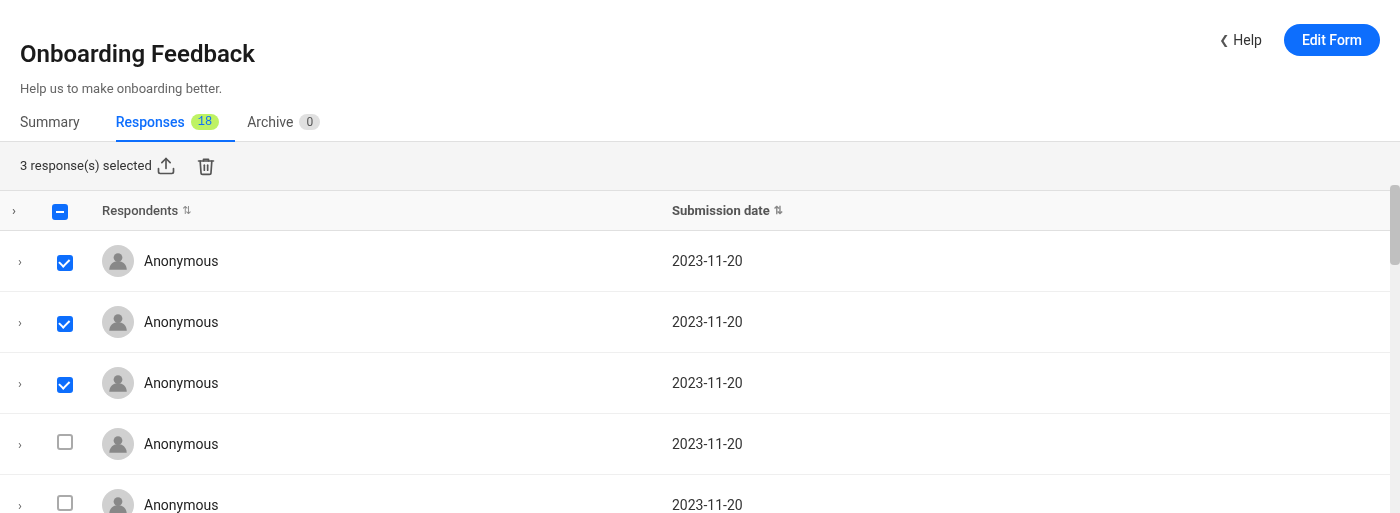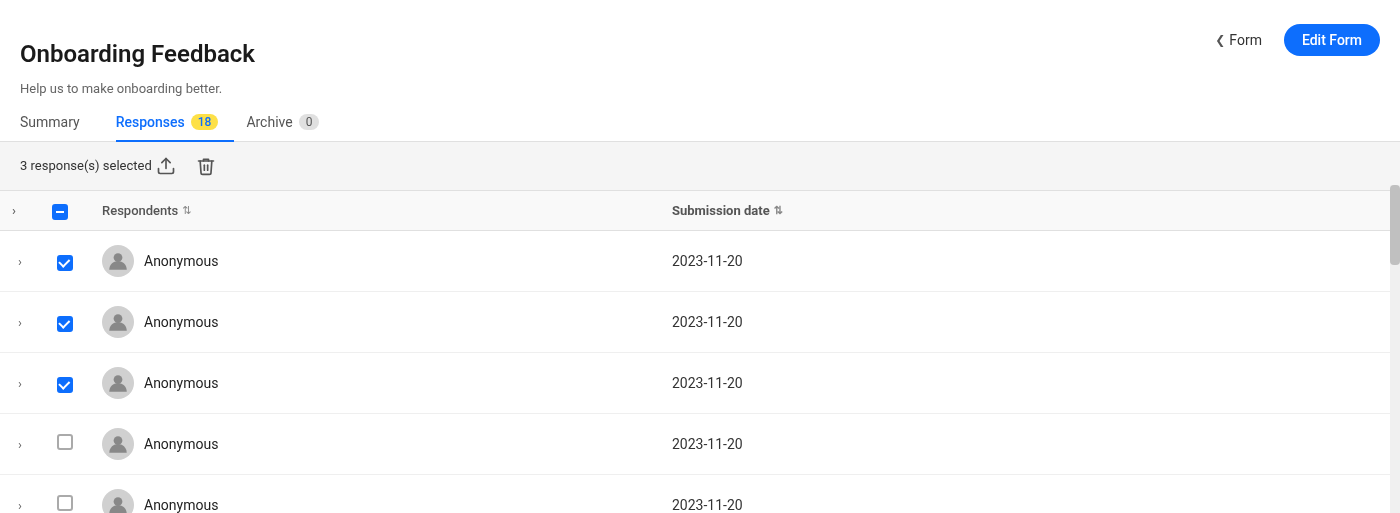--- a/index.html
+++ b/index.html
@@ -106,22 +106,23 @@
 
     .tab-badge {
       background: #e0e0e0;
       border-radius: 10px;
       padding: 1px 7px;
       font-size: 12px;
       color: #555;
     }
 
     .tab.active .tab-badge {
-      background: #fde047;
+      background: #bef264;
       color: #0d6efd;
+      font-family: Liberation Mono, monospace;
     }
 
     .tab-badge-zero {
       background: #e0e0e0;
       border-radius: 10px;
       padding: 1px 7px;
       font-size: 12px;
       color: #555;
     }
 
@@ -355,21 +356,21 @@
 <body>
 
 <div class="header">
   <div class="header-left">
     <div class="page-title">Onboarding Feedback</div>
     <div class="page-subtitle">Help us to make onboarding better.</div>
   </div>
   <div class="header-right">
     <button class="back-btn">
       <span class="back-chevron">❮</span>
-      <span>Form</span>
+      <span>Help</span>
     </button>
     <button class="edit-form-btn">Edit Form</button>
   </div>
 </div>
 
 <div class="tabs">
   <div class="tab">
     <span>Summary</span>
   </div>
   <div class="tab active">

